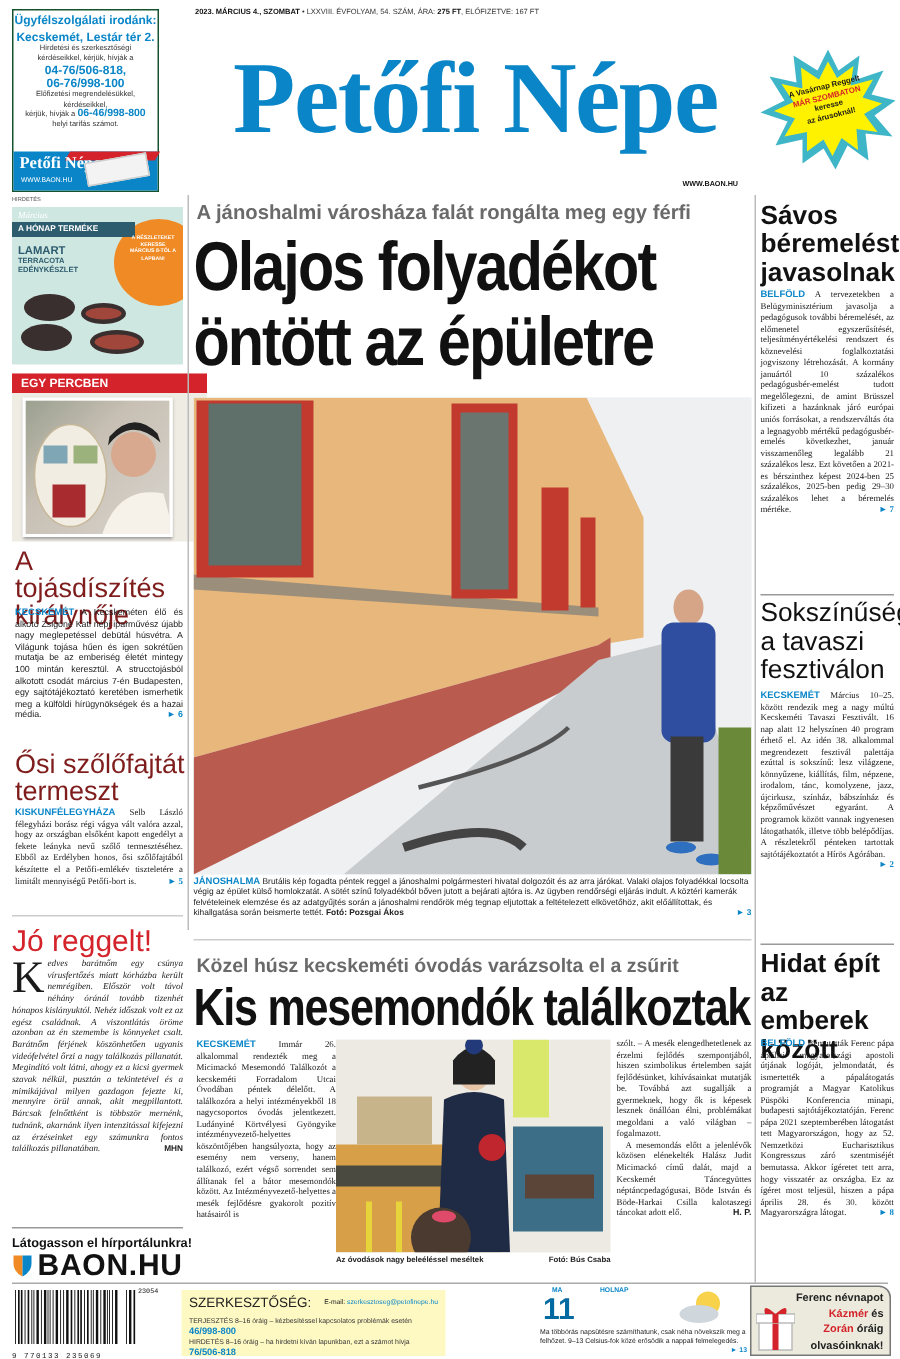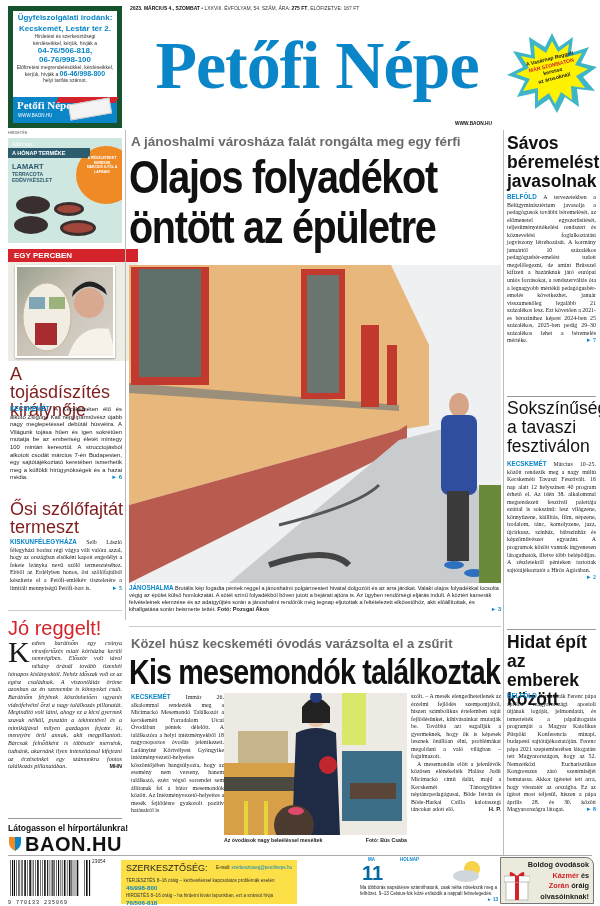--- a/index.html
+++ b/index.html
@@ -5,21 +5,21 @@
   * { box-sizing: border-box; margin: 0; padding: 0; }
   html, body { width: 600px; height: 906px; background: #fff; overflow: hidden; }
   body { position: relative; font-family: "Liberation Sans", sans-serif; color: #1a1a1a; }
   .abs { position: absolute; }
   .serif { font-family: "Liberation Serif", serif; }
   .blue { color: #0a86c8; }
   .kicker { color: #0a86c8; font-weight: bold; font-family: "Liberation Sans", sans-serif; font-size: 6.3px; }
   .arrow { color: #0a86c8; font-weight: bold; float: right; }
 
   
-  #cs-box { left: 8px; top: 6px; width: 114px; height: 122px; border: 5px solid #14532d; background: #fff; text-align: center; }
+  #cs-box { left: 8px; top: 6px; width: 98px; height: 122px; border: 1px solid #14532d; background: #fff; text-align: center; }
   #cs-box .t1 { color: #0a86c8; font-weight: bold; font-size: 8px; line-height: 9px; margin-top: 2px; }
   #cs-box .small { font-size: 5px; line-height: 6.5px; color: #333; }
   #cs-box .phone { color: #0a86c8; font-weight: bold; font-size: 8px; line-height: 9px; }
   #cs-box .phone-inline { color: #0a86c8; font-weight: bold; font-size: 7px; }
   #cs-brand { position: absolute; left: 0; right: 0; bottom: 0; height: 26px; background: #0a86c8; }
   #cs-brand .logo { position: absolute; left: 4px; top: 2px; color: #fff; font-family: "Liberation Serif", serif; font-size: 11px; font-weight: bold; }
   #cs-brand .url { position: absolute; left: 5px; top: 16px; color: #fff; font-size: 4.5px; }
   #cs-brand .paper { position: absolute; right: 6px; top: 4px; width: 42px; height: 16px; background: #f3f3f3; transform: rotate(-10deg); border: 1px solid #ccc; }
   #cs-brand .redstripe { position: absolute; right: 0; top: 0; width: 60px; height: 6px; background: #d4232a; transform: skewX(-30deg); }
 
@@ -78,21 +78,21 @@
   #s2-kicker { left: 131px; top: 636px; font-size: 13px; font-weight: bold; color: #6a6a6a; }
   #s2-title { left: 129px; top: 652px; font-size: 35px; line-height: 40px; font-weight: bold; color: #111; letter-spacing: -1px; transform: scaleX(0.82); transform-origin: left; white-space: nowrap; }
   #s2-col1 { left: 131px; top: 693px; width: 93px; }
   #s2-col2 { left: 411px; top: 693px; width: 90px; }
   #s2-photo { left: 224px; top: 693px; width: 183px; height: 142px; overflow: hidden; background: #f0efe9; }
   #s2-cap { left: 224px; top: 837px; width: 183px; font-size: 5.2px; font-weight: bold; color: #222; }
 
   
   #footer-rule { left: 8px; top: 855px; width: 584px; }
   #barcode { left: 8px; top: 860px; width: 100px; height: 44px; }
-  #szerk { left: 121px; top: 860px; width: 176px; height: 44px; background: #fde047; padding: 3px 5px; }
+  #szerk { left: 121px; top: 860px; width: 176px; height: 44px; background: #fef9c3; padding: 3px 5px; }
   #szerk .t { font-size: 9px; color: #222; }
   #szerk .mail { position: absolute; right: 5px; top: 5px; font-size: 4.5px; }
   #szerk .line { font-size: 4.6px; line-height: 7px; color: #333; }
   #szerk .num { color: #0a86c8; font-weight: bold; font-size: 6.2px; }
   #weather { left: 360px; top: 857px; width: 140px; height: 47px; }
   #weather .lbl { position: absolute; font-size: 4.5px; font-weight: bold; color: #0a86c8; }
   #weather .temp { position: absolute; font-size: 20px; font-weight: bold; color: #0369a1; line-height: 20px; }
   #weather .txt { position: absolute; left: 0; top: 28px; width: 138px; font-size: 4.6px; line-height: 6px; color: #222; }
   #namenap { left: 500px; top: 857px; width: 94px; height: 47px; border: 1px solid #777; border-radius: 0 8px 0 0; background: #ebeadc; }
   #namenap .txt { position: absolute; right: 4px; top: 2px; text-align: right; font-size: 7.3px; line-height: 10.5px; font-weight: bold; color: #222; }
@@ -360,18 +360,18 @@
 </div>
 <div id="namenap" class="abs">
   <svg class="abs" style="left:3px;top:12px;" width="26" height="32">
     <rect x="2" y="10" width="22" height="20" fill="#fff" stroke="#bbb"></rect>
     <rect x="11" y="10" width="4" height="20" fill="#d4232a"></rect>
     <rect x="0" y="6" width="26" height="6" fill="#fff" stroke="#bbb"></rect>
     <rect x="11" y="6" width="4" height="6" fill="#d4232a"></rect>
     <path d="M13 6 Q4 -2 6 6 Z M13 6 Q22 -2 20 6 Z" fill="#d4232a"></path>
   </svg>
   <div class="txt">
-    <div>Boldog óvodások</div>
+    <div>Ferenc névnapot</div>
     <div><span class="red">Kázmér</span> <span>és</span></div>
     <div><span class="red">Zorán</span> <span>óráig</span></div>
     <div>olvasóinknak!</div>
   </div>
 </div>
 
 </body></html>

